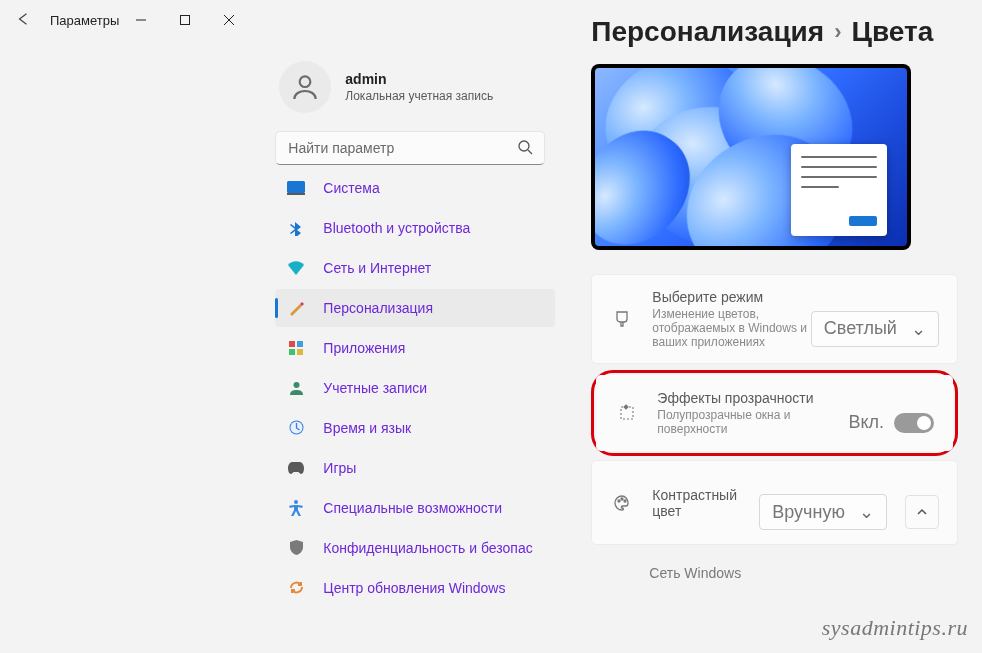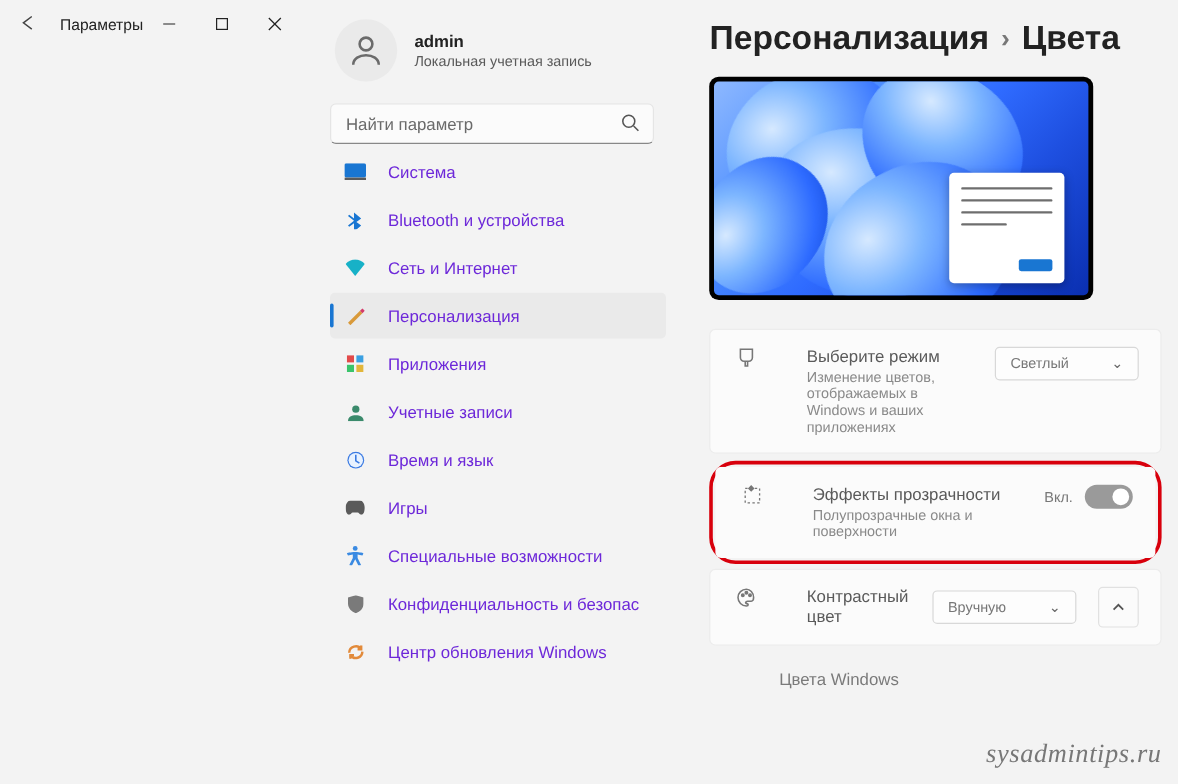--- a/index.html
+++ b/index.html
@@ -5,21 +5,21 @@
   * { box-sizing: border-box; margin: 0; padding: 0; }
   body { font-family: "Segoe UI", sans-serif; background: #f3f3f3; width: 982px; height: 653px; overflow: hidden; position: relative; }
   .window { width: 982px; height: 653px; background: #f3f3f3; display: flex; flex-direction: row; }
   .titlebar { height: 40px; display: flex; align-items: center; padding: 0 8px; }
   .titlebar .back { width: 30px; text-align: center; color: #444; font-size: 14px; cursor: pointer; }
   .titlebar .title { font-size: 13px; color: #222; margin-left: 12px; }
   .win-controls { margin-left: auto; display: flex; gap: 0; }
   .win-controls div { width: 44px; height: 30px; display: flex; align-items: center; justify-content: center; color: #222; cursor: pointer; }
   .win-controls svg { width: 12px; height: 12px; }
   .body { flex: 1; display: flex; }
-  .sidebar { width: 300px; padding: 16px 4px 0 16px; display: flex; flex-direction: column; }
+  .sidebar { width: 300px; padding: 16px 4px 0 16px; display: flex; flex-direction: column; justify-content: center; }
   .user-block { display: flex; align-items: center; margin-bottom: 18px; padding-left: 4px; }
   .avatar { width: 52px; height: 52px; border-radius: 50%; background: #eaeaea; display: flex; align-items: center; justify-content: center; color: #6b6b6b; }
   .avatar svg { width: 32px; height: 32px; }
   .user-info { margin-left: 14px; }
   .user-name { font-size: 14px; font-weight: 600; color: #222; }
   .user-sub { font-size: 12px; color: #5a5a5a; margin-top: 2px; }
   .search-box { position: relative; margin-bottom: 4px; }
   .search-box input { width: 270px; height: 34px; background: #fbfbfb; border: 1px solid #e5e5e5; border-bottom: 1px solid #888; border-radius: 5px; padding: 0 34px 0 12px; font-size: 14px; color: #555; outline: none; }
   .search-box input::placeholder { color: #6a6a6a; }
   .search-box .icon { position: absolute; right: 22px; top: 8px; color: #555; }
@@ -37,26 +37,26 @@
   .petal { position: absolute; border-radius: 50% 50% 48% 52%; background: radial-gradient(ellipse at 30% 30%, #d6e9ff 0%, #7db6ff 30%, #2e6bff 70%, #0a3fd0 100%); filter: blur(0.3px); }
   .p1 { width: 150px; height: 130px; left: 10px;  top: -10px; transform: rotate(-18deg); }
   .p2 { width: 170px; height: 140px; left: 40px;  top: 40px;  transform: rotate(12deg);  }
   .p3 { width: 140px; height: 120px; left: 120px; top: -8px;  transform: rotate(35deg);  }
   .p4 { width: 160px; height: 140px; left: 90px;  top: 70px;  transform: rotate(-30deg); }
   .p5 { width: 120px; height: 100px; left: -20px; top: 70px;  transform: rotate(-55deg); }
   .mini-window { position: absolute; right: 24px; bottom: 14px; width: 96px; height: 92px; background: #fff; border-radius: 4px; box-shadow: 0 2px 8px rgba(0,0,0,0.3); padding: 12px 10px; }
   .mini-window .line { height: 2px; background: #6e6e6e; margin-bottom: 8px; border-radius: 1px; }
   .mini-window .line.short { width: 50%; }
   .mini-window .btn { position: absolute; right: 10px; bottom: 10px; width: 28px; height: 10px; background: #1976d2; border-radius: 2px; }
-  .card { background: #fbfbfb; border: 1px solid #ececec; border-radius: 5px; display: flex; align-items: flex-start; padding: 14px 18px; margin-bottom: 6px; min-height: 62px; gap: 20px; }
+  .card { background: #fbfbfb; border: 1px solid #ececec; border-radius: 5px; display: flex; align-items: center; padding: 14px 18px; margin-bottom: 6px; min-height: 62px; }
   .card .cicon { width: 24px; color: #777; margin-right: 18px; display: flex; align-items: center; justify-content: center; }
   .card .ctxt { flex: 1; }
   .card .ctitle { font-size: 14px; color: #5a5a5a; }
   .card .csub  { font-size: 12px; color: #8a8a8a; margin-top: 2px; }
-  .card .ctrl  { display: flex; align-items: center; gap: 10px; color: #777; font-size: 12px; }
+  .card .ctrl  { display: flex; align-items: center; gap: 10px; color: #777; font-size: 18px; margin-top: 19px; }
   .select-like { border: 1px solid #d8d8d8; background: #fdfdfd; border-radius: 4px; padding: 6px 12px; display: flex; align-items: center; gap: 14px; cursor: pointer; min-width: 120px; justify-content: space-between; }
   .select-like .chev { color: #666; }
   .toggle { width: 40px; height: 20px; border-radius: 10px; background: #9a9a9a; position: relative; cursor: pointer; }
   .toggle::after { content: ""; position: absolute; right: 3px; top: 3px; width: 14px; height: 14px; background: #fff; border-radius: 50%; }
   .highlight-box { border: 3px solid #d8000c; border-radius: 22px; padding: 2px; margin-bottom: 4px; }
   .highlight-box .card { margin-bottom: 0; border-color: transparent; background: #fbfbfb; }
   .expand-btn { width: 34px; height: 34px; border: 1px solid #e1e1e1; border-radius: 4px; display: flex; align-items: center; justify-content: center; color: #555; cursor: pointer; margin-left: 8px; }
   .recent-block { padding: 10px 40px 0 58px; }
   .recent-title { font-size: 14px; color: #6a6a6a; margin-bottom: 12px; }
   .swatches { display: flex; gap: 6px; }
@@ -303,18 +303,18 @@
           </div>
           <div class="expand-btn">
             <svg width="12" height="12" viewBox="0 0 12 12" fill="none" stroke="currentColor" stroke-width="1.5">
                 <path d="M2 8l4-4 4 4"></path>
               </svg>
           </div>
         </div>
       </div>
 
 
-      <div class="section-cut">Цвета Windows</div>
+      <div class="section-cut">Сеть Windows</div>
     </div>
   </div>
 
   <div class="watermark">sysadmintips.ru</div>
 </div>
 
 </body></html>

